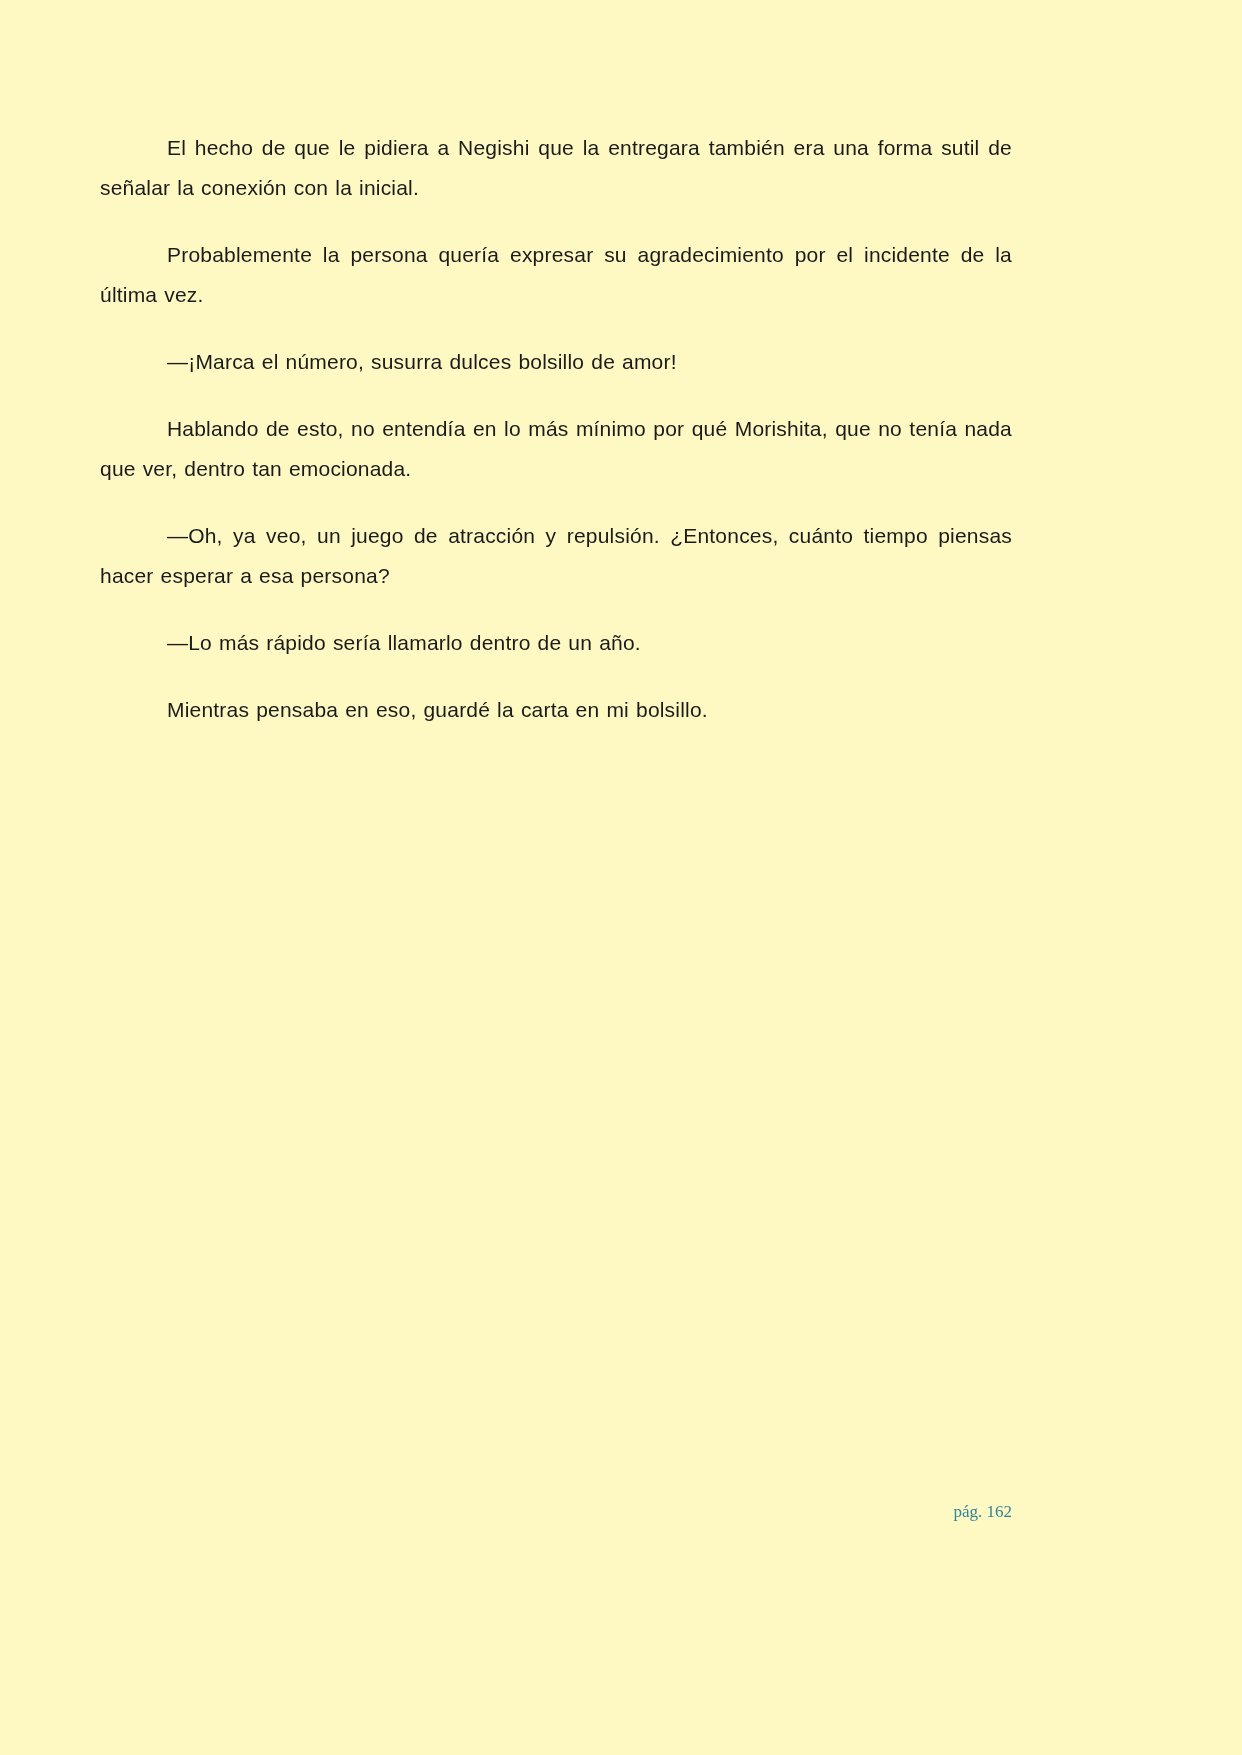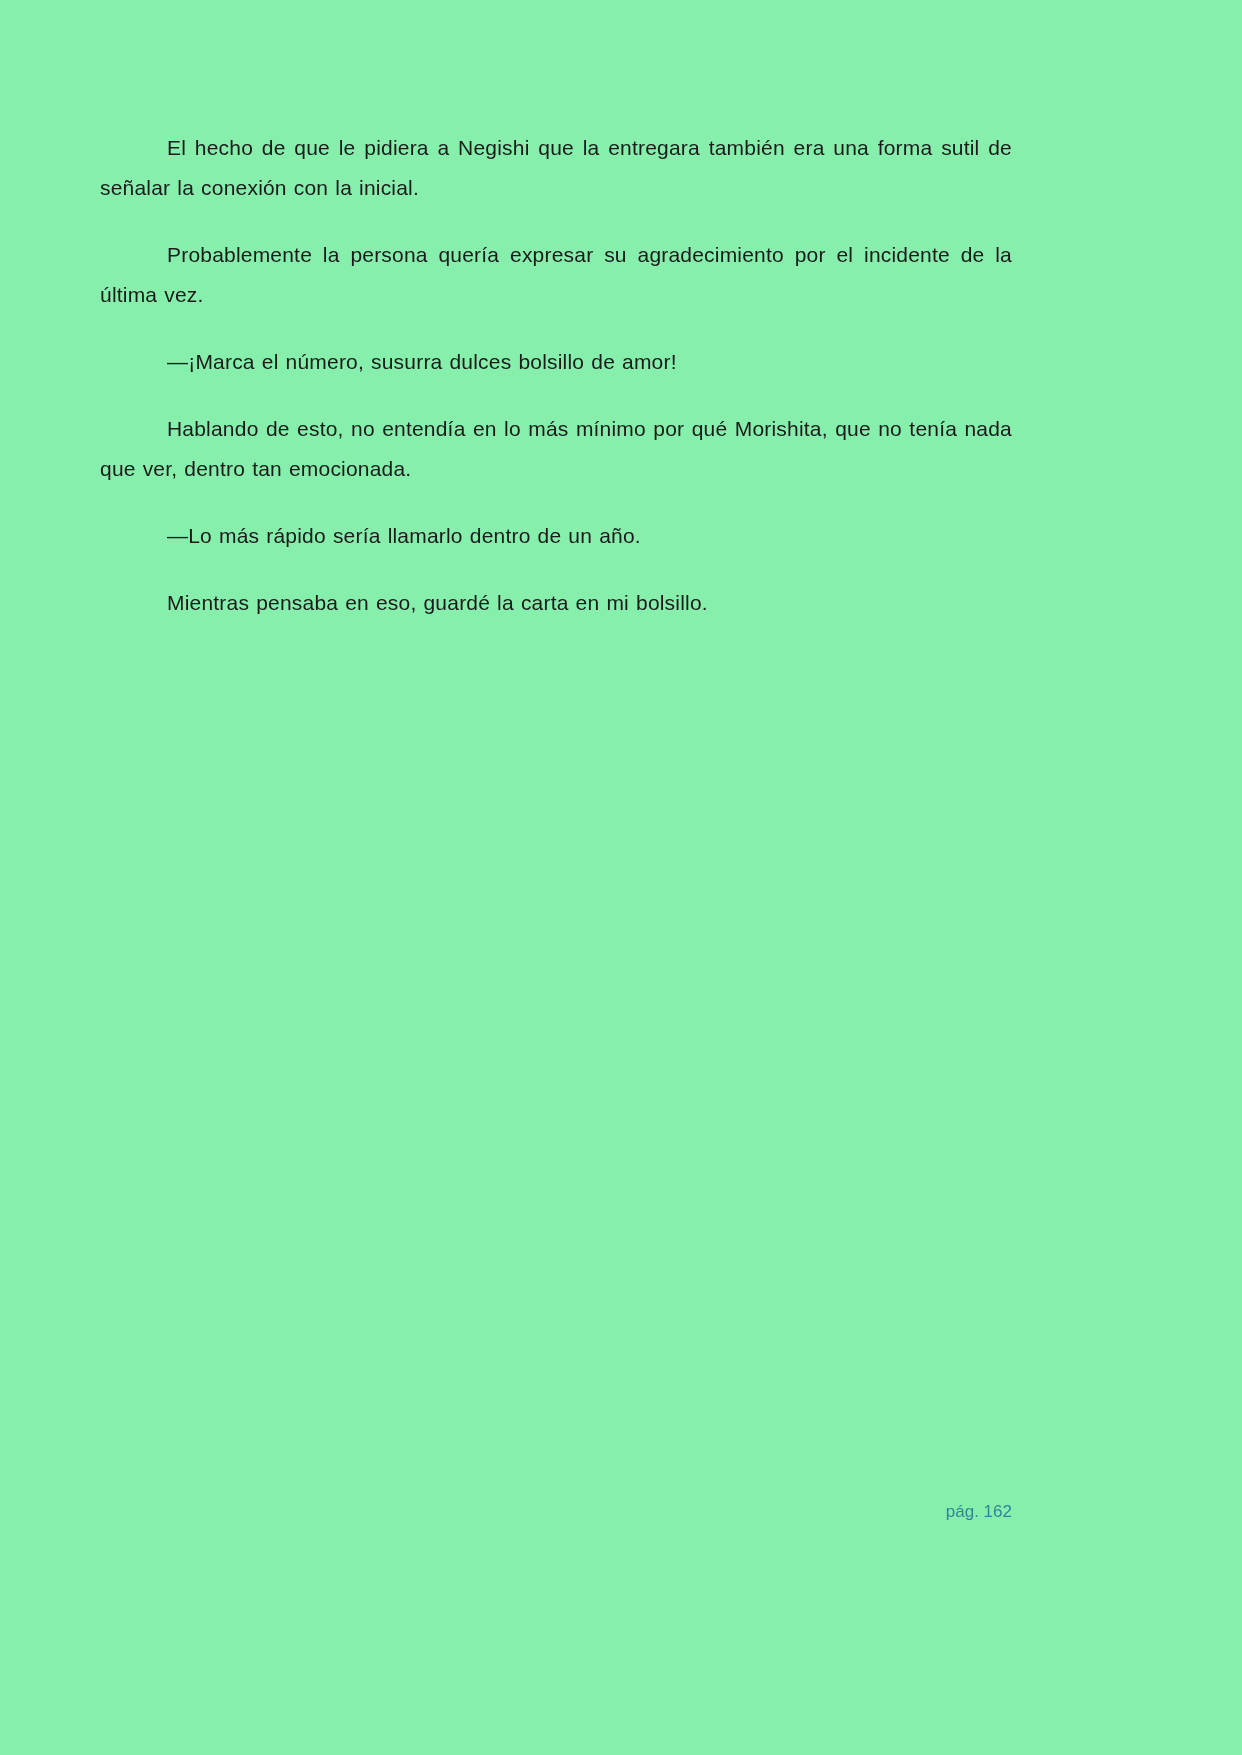--- a/index.html
+++ b/index.html
@@ -8,21 +8,21 @@
     width: 1242px;
     height: 1755px;
     background: #ffffff;
     font-family: "Liberation Sans", "DejaVu Sans", sans-serif;
   }
 
   .page {
     position: relative;
     width: 1242px;
     height: 1755px;
-    background: #86efac;
+    background: #fef9c3;
     overflow: hidden;
   }
 
   .text-block {
     position: absolute;
     top: 128px;
     left: 100px;
     width: 912px;
   }
 
@@ -37,31 +37,33 @@
     word-spacing: 1px;
   }
 
   .page-footer {
     position: absolute;
     top: 1502px;
     right: 230px;
     font-size: 17px;
     color: #31849b;
     text-align: right;
+    font-family: Liberation Serif, serif;
   }
 </style>
 </head>
 <body>
 
 <div class="page">
 
   <div class="text-block">
     <p>El hecho de que le pidiera a Negishi que la entregara también era una forma sutil de señalar la conexión con la inicial.</p>
     <p>Probablemente la persona quería expresar su agradecimiento por el incidente de la última vez.</p>
     <p>—¡Marca el número, susurra dulces bolsillo de amor!</p>
     <p>Hablando de esto, no entendía en lo más mínimo por qué Morishita, que no tenía nada que ver, dentro tan emocionada.</p>
+    <p>—Oh, ya veo, un juego de atracción y repulsión. ¿Entonces, cuánto tiempo piensas hacer esperar a esa persona?</p>
     <p>—Lo más rápido sería llamarlo dentro de un año.</p>
     <p>Mientras pensaba en eso, guardé la carta en mi bolsillo.</p>
   </div>
 
   <div class="page-footer">pág. 162</div>
 
 </div>
 
 </body></html>

